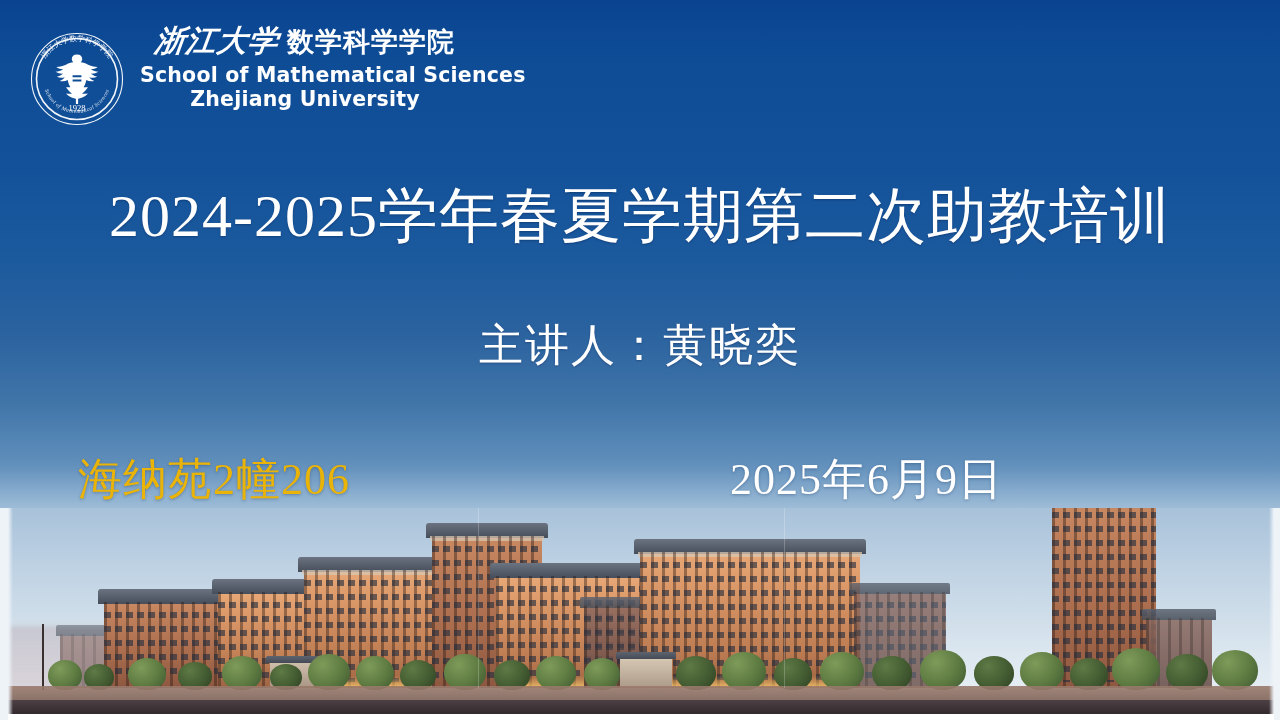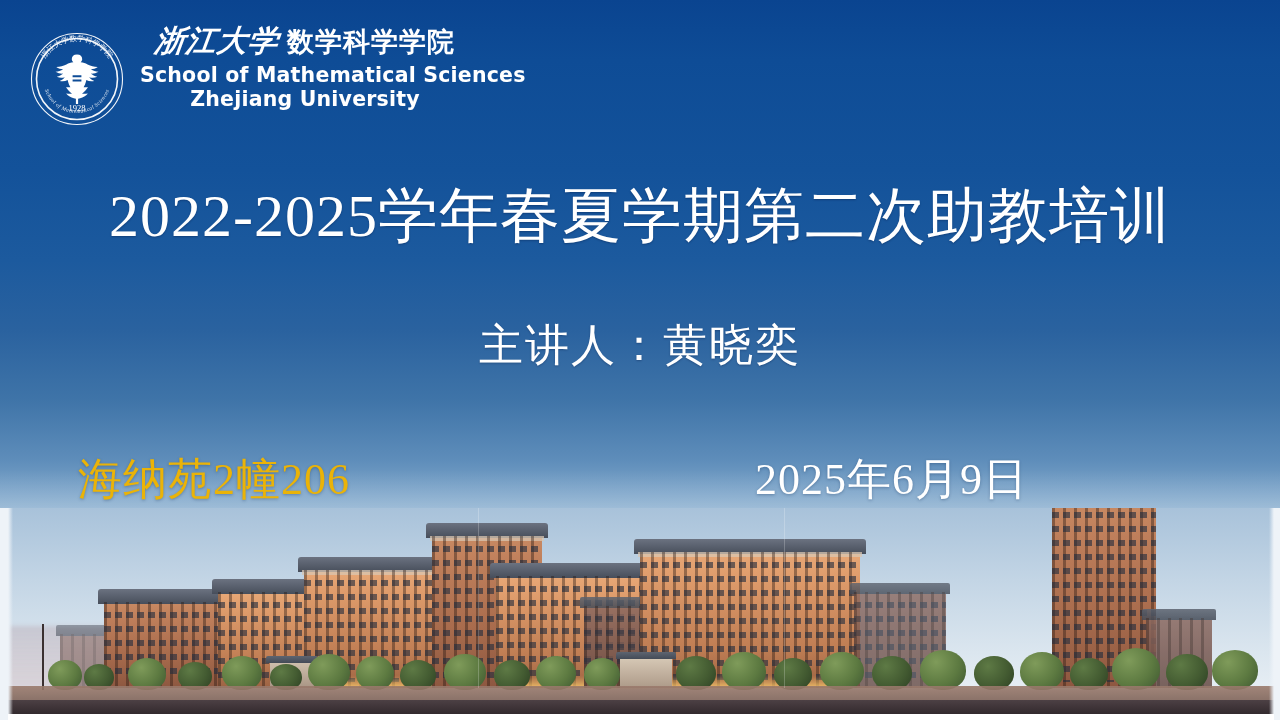--- a/index.html
+++ b/index.html
@@ -173,21 +173,21 @@
     font-size:44px;font-weight:400;color:#ffffff;letter-spacing:2px;
     text-shadow:0 1px 2px rgba(0,20,60,.30);
   }
   .venue{
     position:absolute;left:78px;top:450px;
     font-family:"Liberation Serif","DejaVu Serif",serif;
     font-size:44px;font-weight:400;color:#eab308;letter-spacing:1px;
     text-shadow:0 1px 3px rgba(20,50,90,.35);
   }
   .date{
-    position:absolute;left:755px;top:450px;
+    position:absolute;left:730px;top:450px;
     font-family:"Liberation Serif","DejaVu Serif",serif;
     font-size:44px;font-weight:400;color:#ffffff;letter-spacing:1px;
     text-shadow:0 1px 3px rgba(20,50,90,.35);
   }
 </style>
 </head>
 <body>
 
 <div id="poster">
 
@@ -345,18 +345,18 @@
     <div class="logo-text">
       <div class="cn-line">
         <span class="cn-calli">浙江大学</span>
         <span class="cn-bold">数学科学学院</span>
       </div>
       <div class="en1">School of Mathematical Sciences</div>
       <div class="en2">Zhejiang University</div>
     </div>
   </div>
 
-  <div class="title">2022-2025学年春夏学期第二次助教培训</div>
+  <div class="title">2024-2025学年春夏学期第二次助教培训</div>
   <div class="speaker">主讲人：黄晓奕</div>
   <div class="venue">海纳苑2幢206</div>
   <div class="date">2025年6月9日</div>
 
 </div>
 
 </body></html>

